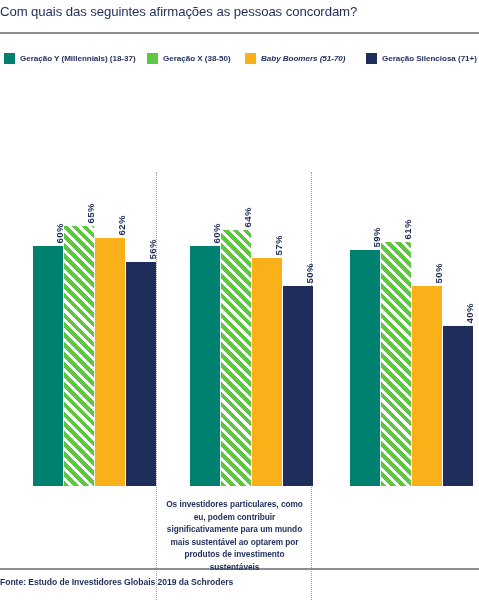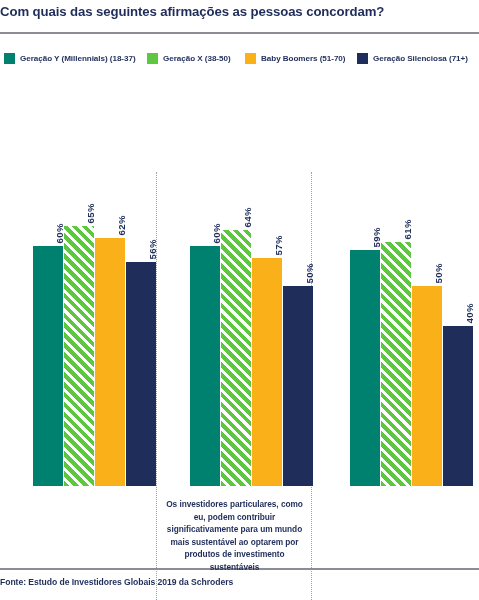--- a/index.html
+++ b/index.html
@@ -15,21 +15,21 @@
     overflow: hidden;
     background: #ffffff;
   }
 
   
   .title {
     position: absolute;
     left: 0px; top: 3px;
     width: 451px;
     font-size: 13.2px;
-    font-weight: bold;
+    font-weight: normal;
     color: #1f2d5a;
     letter-spacing: -0.1px;
     line-height: 18px;
     white-space: nowrap;
   }
   .title-rule {
     position: absolute;
     left: 0px; top: 32px;
     width: 479px; height: 2px;
     background: #8c8c96;
@@ -161,25 +161,25 @@
 
   <div class="legend">
     <div class="legend-item" style="left:4px;text-align:right;">
       <span class="legend-swatch" style="background:#00806e;"></span>
       <span class="legend-label">Geração Y (Millennials) (18-37)</span>
     </div>
     <div class="legend-item" style="left:147px;">
       <span class="legend-swatch" style="background:#5dc73f;"></span>
       <span class="legend-label">Geração X (38-50)</span>
     </div>
-    <div class="legend-item" style="left:245px;">
+    <div class="legend-item" style="left:245px;font-style:italic;">
       <span class="legend-swatch" style="background:#fab018;"></span>
       <span class="legend-label">Baby Boomers (51-70)</span>
     </div>
-    <div class="legend-item" style="left:357px;">
+    <div class="legend-item" style="left:366px;">
       <span class="legend-swatch" style="background:#1f2d5a;"></span>
       <span class="legend-label">Geração Silenciosa (71+)</span>
     </div>
   </div>
 
   <div class="plot">
 
     <div class="sep" style="left:156px;"></div>
     <div class="sep" style="left:311px;"></div>
     <div class="axis-line"></div>

